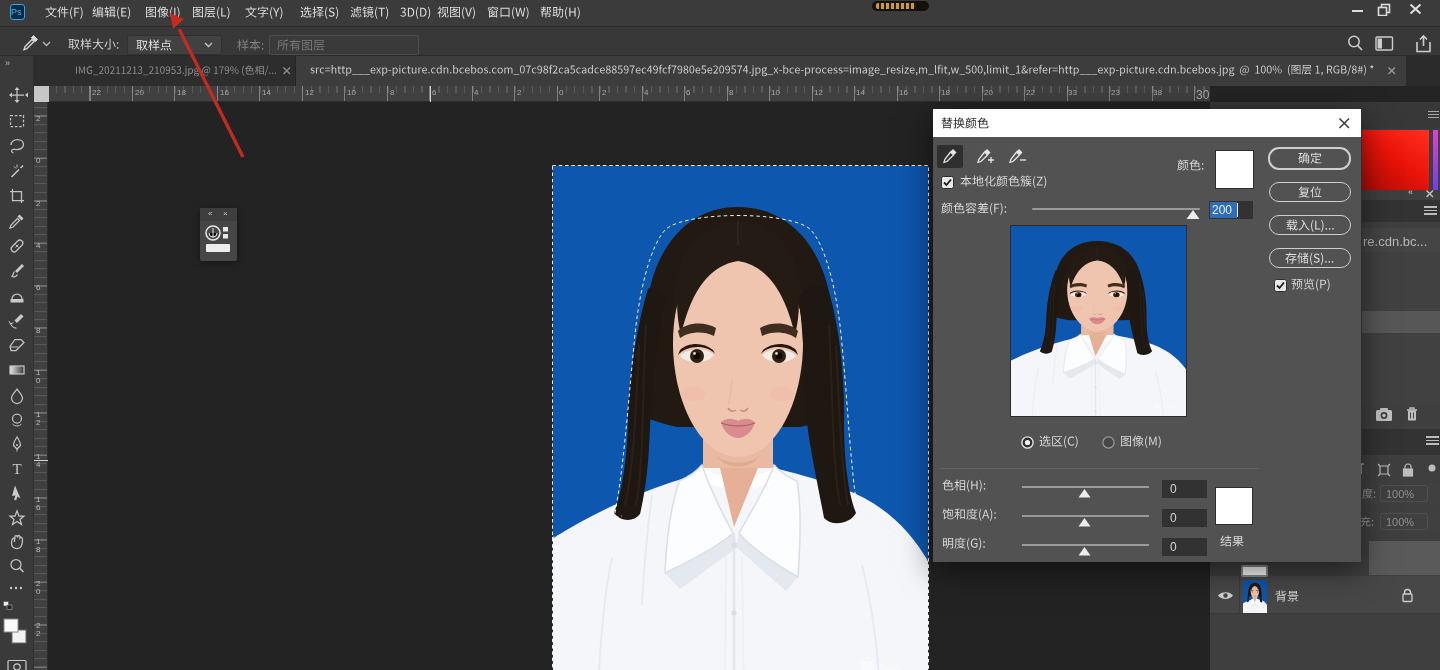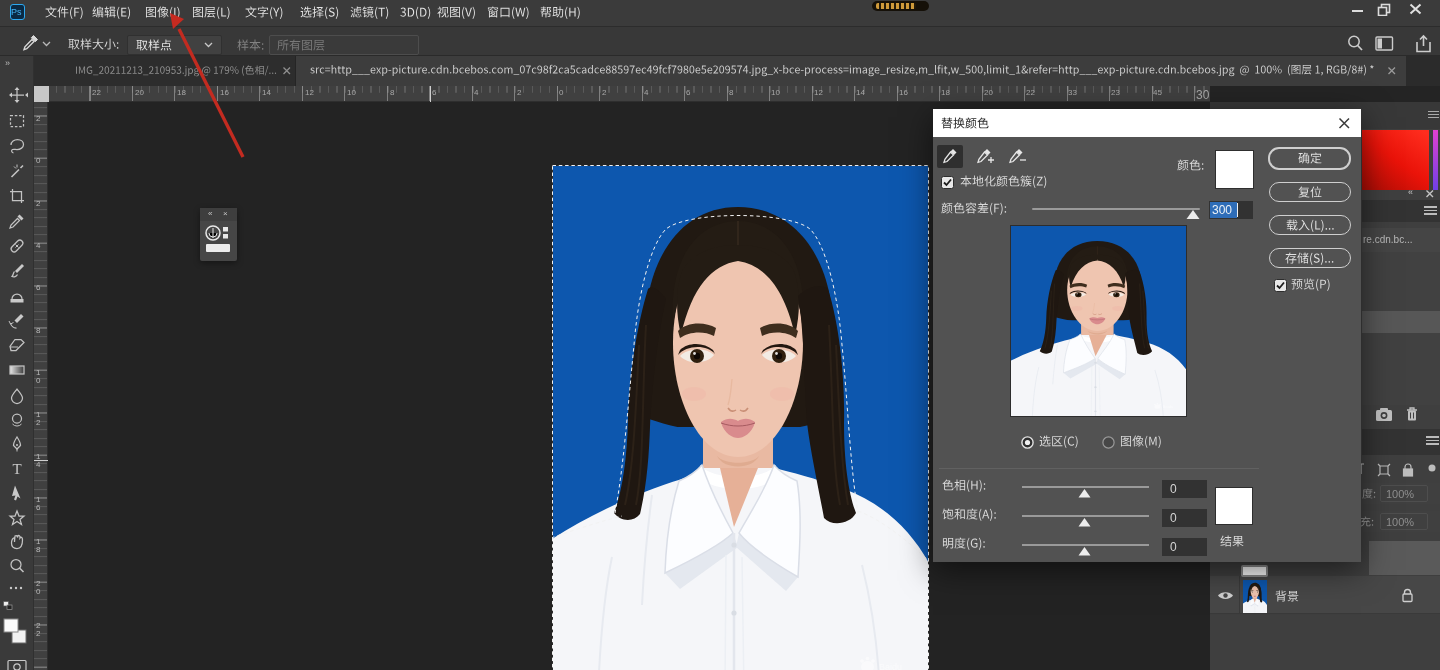--- a/index.html
+++ b/index.html
@@ -435,21 +435,21 @@
 <div class="ab" style="left:729px;top:88px;font-size:8px;color:#a8a8a8">8</div>
 <div class="ab" style="left:771px;top:88px;font-size:8px;color:#a8a8a8">10</div>
 <div class="ab" style="left:814px;top:88px;font-size:8px;color:#a8a8a8">12</div>
 <div class="ab" style="left:856px;top:88px;font-size:8px;color:#a8a8a8">14</div>
 <div class="ab" style="left:899px;top:88px;font-size:8px;color:#a8a8a8">16</div>
 <div class="ab" style="left:941px;top:88px;font-size:8px;color:#a8a8a8">18</div>
 <div class="ab" style="left:984px;top:88px;font-size:8px;color:#a8a8a8">20</div>
 <div class="ab" style="left:1026px;top:88px;font-size:8px;color:#a8a8a8">22</div>
 <div class="ab" style="left:1068px;top:88px;font-size:8px;color:#a8a8a8">33</div>
 <div class="ab" style="left:1111px;top:88px;font-size:8px;color:#a8a8a8">23</div>
-<div class="ab" style="left:1153px;top:88px;font-size:8px;color:#a8a8a8">45</div>
+<div class="ab" style="left:1153px;top:88px;font-size:8px;color:#a8a8a8">38</div>
 <div class="ab" style="left:1196px;top:88px;font-size:12px;color:#a8a8a8">30</div>
 <div class="ab" style="left:34px;top:86px;width:15px;height:16px;background:#c7c7c7"></div>
 <div class="ab" style="left:430px;top:86px;width:1px;height:16px;background:#cfcfcf"></div>
 <div class="ab" style="left:34px;top:102px;width:14px;height:568px;background:#404040;background-image:repeating-linear-gradient(180deg,rgba(180,180,180,.55) 0 1px,transparent 1px 42.4px),repeating-linear-gradient(180deg,rgba(150,150,150,.3) 0 1px,transparent 1px 8.48px);background-position:0 13.6px,0 5.1px;border-right:1px solid #2e2e2e"></div>
 <div class="ab" style="left:36px;top:115px;font-size:8px;line-height:8px;color:#b8b8b8">2</div>
 <div class="ab" style="left:36px;top:157px;font-size:8px;line-height:8px;color:#b8b8b8">0</div>
 <div class="ab" style="left:36px;top:200px;font-size:8px;line-height:8px;color:#b8b8b8">2</div>
 <div class="ab" style="left:36px;top:242px;font-size:8px;line-height:8px;color:#b8b8b8">4</div>
 <div class="ab" style="left:36px;top:284px;font-size:8px;line-height:8px;color:#b8b8b8">6</div>
 <div class="ab" style="left:36px;top:327px;font-size:8px;line-height:8px;color:#b8b8b8">8</div>
@@ -670,21 +670,21 @@
 <div class="ab" style="left:1428px;top:111px;width:11px;height:7px;background:repeating-linear-gradient(#aaa 0 1.3px,transparent 1.3px 3px)"></div>
 <div class="ab" style="left:1362px;top:130px;width:67px;height:60px;background:linear-gradient(215deg,#ff2d1e 5%,#ea1309 50%,#a80d05 100%)"></div>
 <div class="ab" style="left:1433px;top:130px;width:5px;height:60px;background:linear-gradient(#e040d0,#7040e8)"></div>
 <div class="ab" style="left:1408px;top:187px;font-size:9px;color:#c5c5c5">«</div>
 <svg class="ab" style="left:1425px;top:189px" width="10" height="10">
     <path d="M1.5 1.5 L8 8 M8 1.5 L1.5 8" stroke="#c5c5c5" stroke-width="1.4"></path>
   </svg>
 <div class="ab" style="left:1362px;top:200px;width:78px;height:22px;background:#333333"></div>
 <div class="ab" style="left:1424px;top:206px;width:13px;height:9px;background:repeating-linear-gradient(#bbb 0 1.5px,transparent 1.5px 3.5px)"></div>
 <div class="ab" style="left:1362px;top:228px;width:78px;height:24px;background:#454545"></div>
-<div class="ab" style="left:1363px;top:234px;font-size:10px;color:#b8b8b8">re.cdn.bc...</div>
+<div class="ab" style="left:1363px;top:234px;font-size:13px;color:#b8b8b8">re.cdn.bc...</div>
 <div class="ab" style="left:1362px;top:252px;width:78px;height:59px;background:#414141"></div>
 <div class="ab" style="left:1362px;top:311px;width:78px;height:22px;background:#575757"></div>
 <div class="ab" style="left:1362px;top:333px;width:78px;height:72px;background:#414141"></div>
 <svg class="ab" style="left:1375px;top:407px" width="18" height="15">
     <rect x="1" y="3" width="16" height="11" rx="1.5" fill="#c0c0c0"></rect>
     <rect x="5" y="1" width="8" height="3" rx="1" fill="#c0c0c0"></rect>
     <circle cx="9" cy="8.5" r="3.4" fill="#3f3f3f"></circle>
     <circle cx="9" cy="8.5" r="1.8" fill="#c0c0c0"></circle>
   </svg>
 <svg class="ab" style="left:1405px;top:406px" width="14" height="16">
@@ -810,21 +810,21 @@
       <path transform="translate(4890)" d="M99 -196C191 -47 246 114 246 311C246 507 191 668 99 818L42 792C128 649 171 480 171 311C171 141 128 -29 42 -171Z"></path>
       <use href="#u003a" x="5228"></use>
     </g>
   </svg>
 <div class="ab" style="left:1032px;top:208px;width:168px;height:2px;background:#9a9a9a;border-radius:1px"></div>
 <svg class="ab" style="left:1186px;top:210px" width="14" height="10">
     <path d="M7,0 L13.5,9 H0.5 Z" fill="#ececec"></path>
   </svg>
 <div class="ab" style="left:1209px;top:201px;width:44px;height:18px;background:#323232"></div>
 <div class="ab" style="left:1210px;top:202px;width:27px;height:16px;background:#2e6db8"></div>
-<div class="ab" style="left:1212px;top:203px;font-size:12px;color:#ecf2f8;line-height:14px">300</div>
+<div class="ab" style="left:1212px;top:203px;font-size:12px;color:#ecf2f8;line-height:14px">200</div>
 <div class="ab" style="left:1237px;top:203px;width:1px;height:14px;background:#f0f0f0"></div>
 <svg class="ab" style="left:1010px;top:225px;border:1px solid #2d2d2d" width="177" height="192" viewBox="0 0 377 528" preserveAspectRatio="none">
     <use href="#photo"></use>
   </svg>
 <svg class="ab" style="left:1021px;top:436px" width="13" height="13">
     <circle cx="6.5" cy="6.5" r="5.6" fill="#2f2f2f" stroke="#e3e3e3" stroke-width="1.4"></circle>
     <circle cx="6.5" cy="6.5" r="2.6" fill="#f0f0f0"></circle>
   </svg>
 <svg class="tx" style="left:1039px;top:435px;" width="40" height="15">
     <g fill="#dadada" transform="translate(0,10.56) scale(0.012000,-0.012000)">

